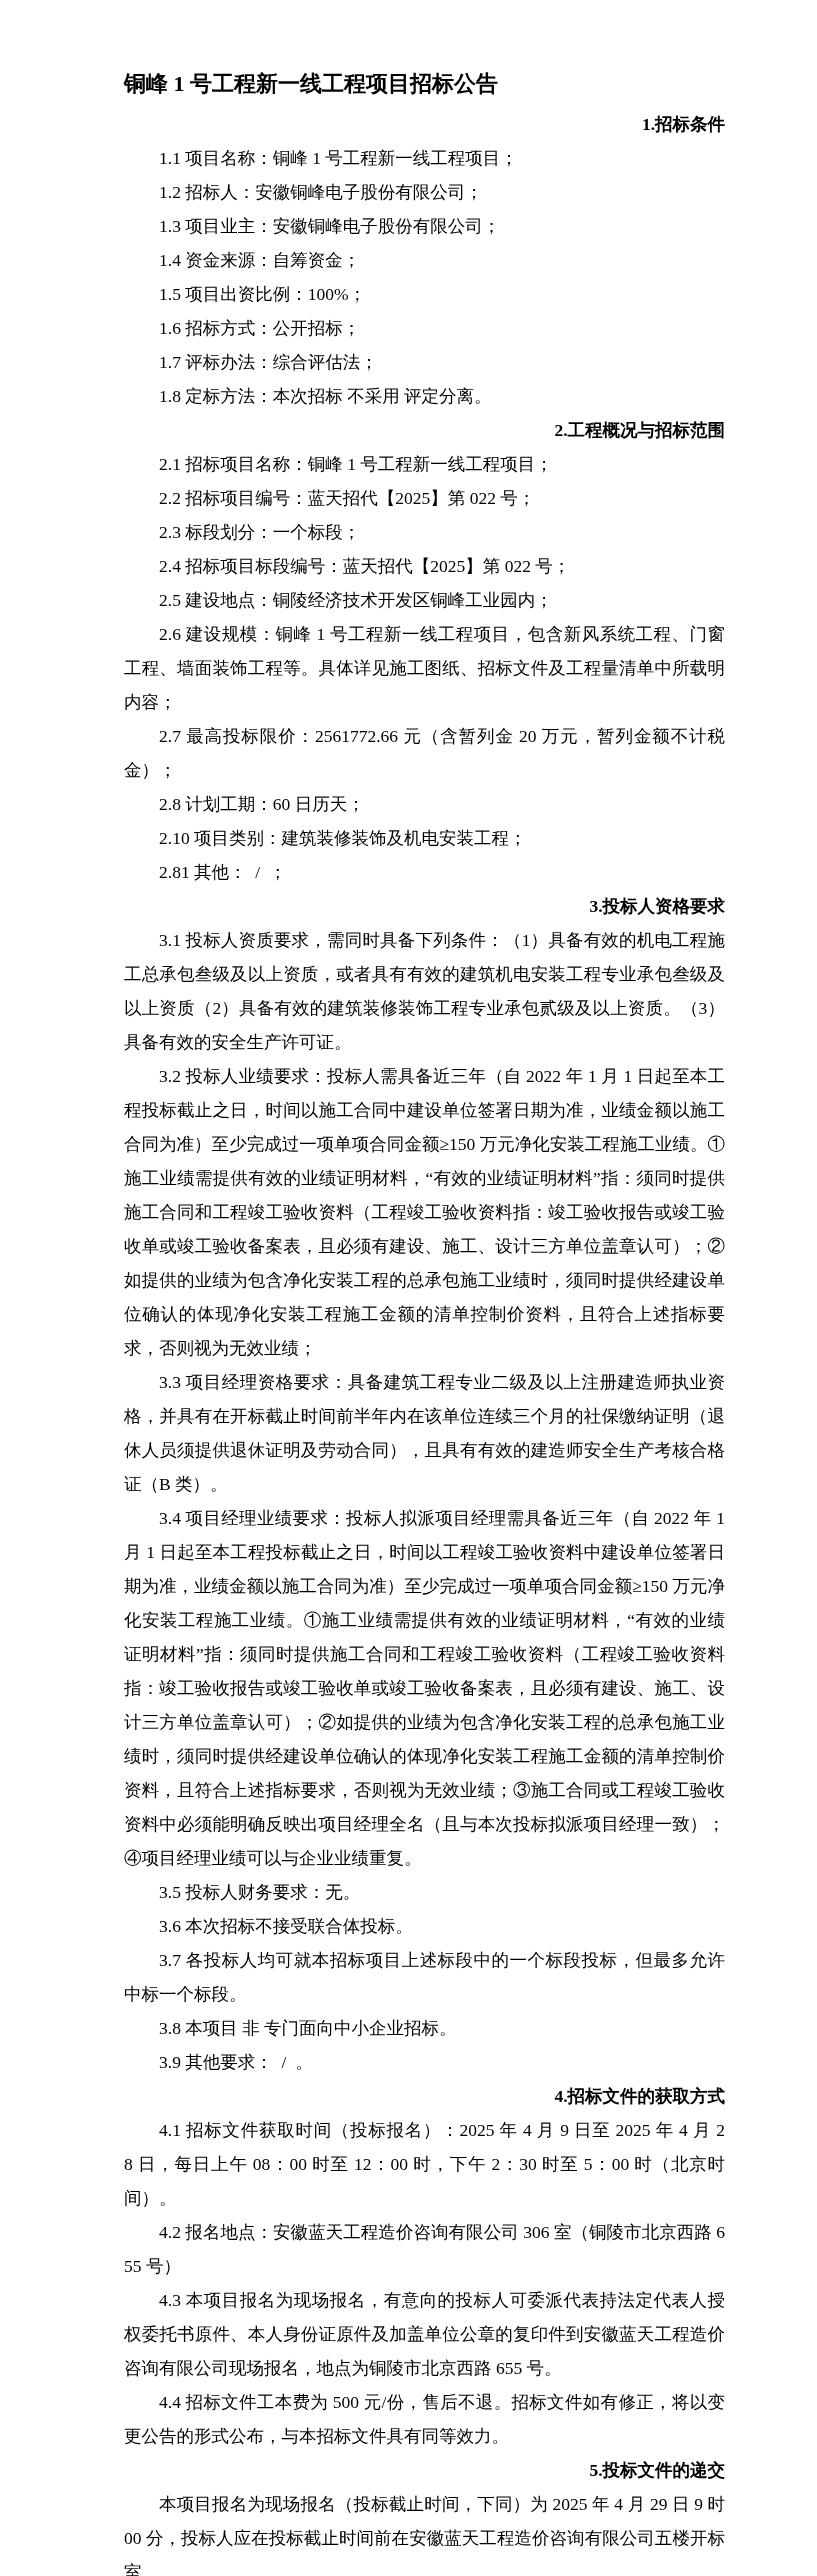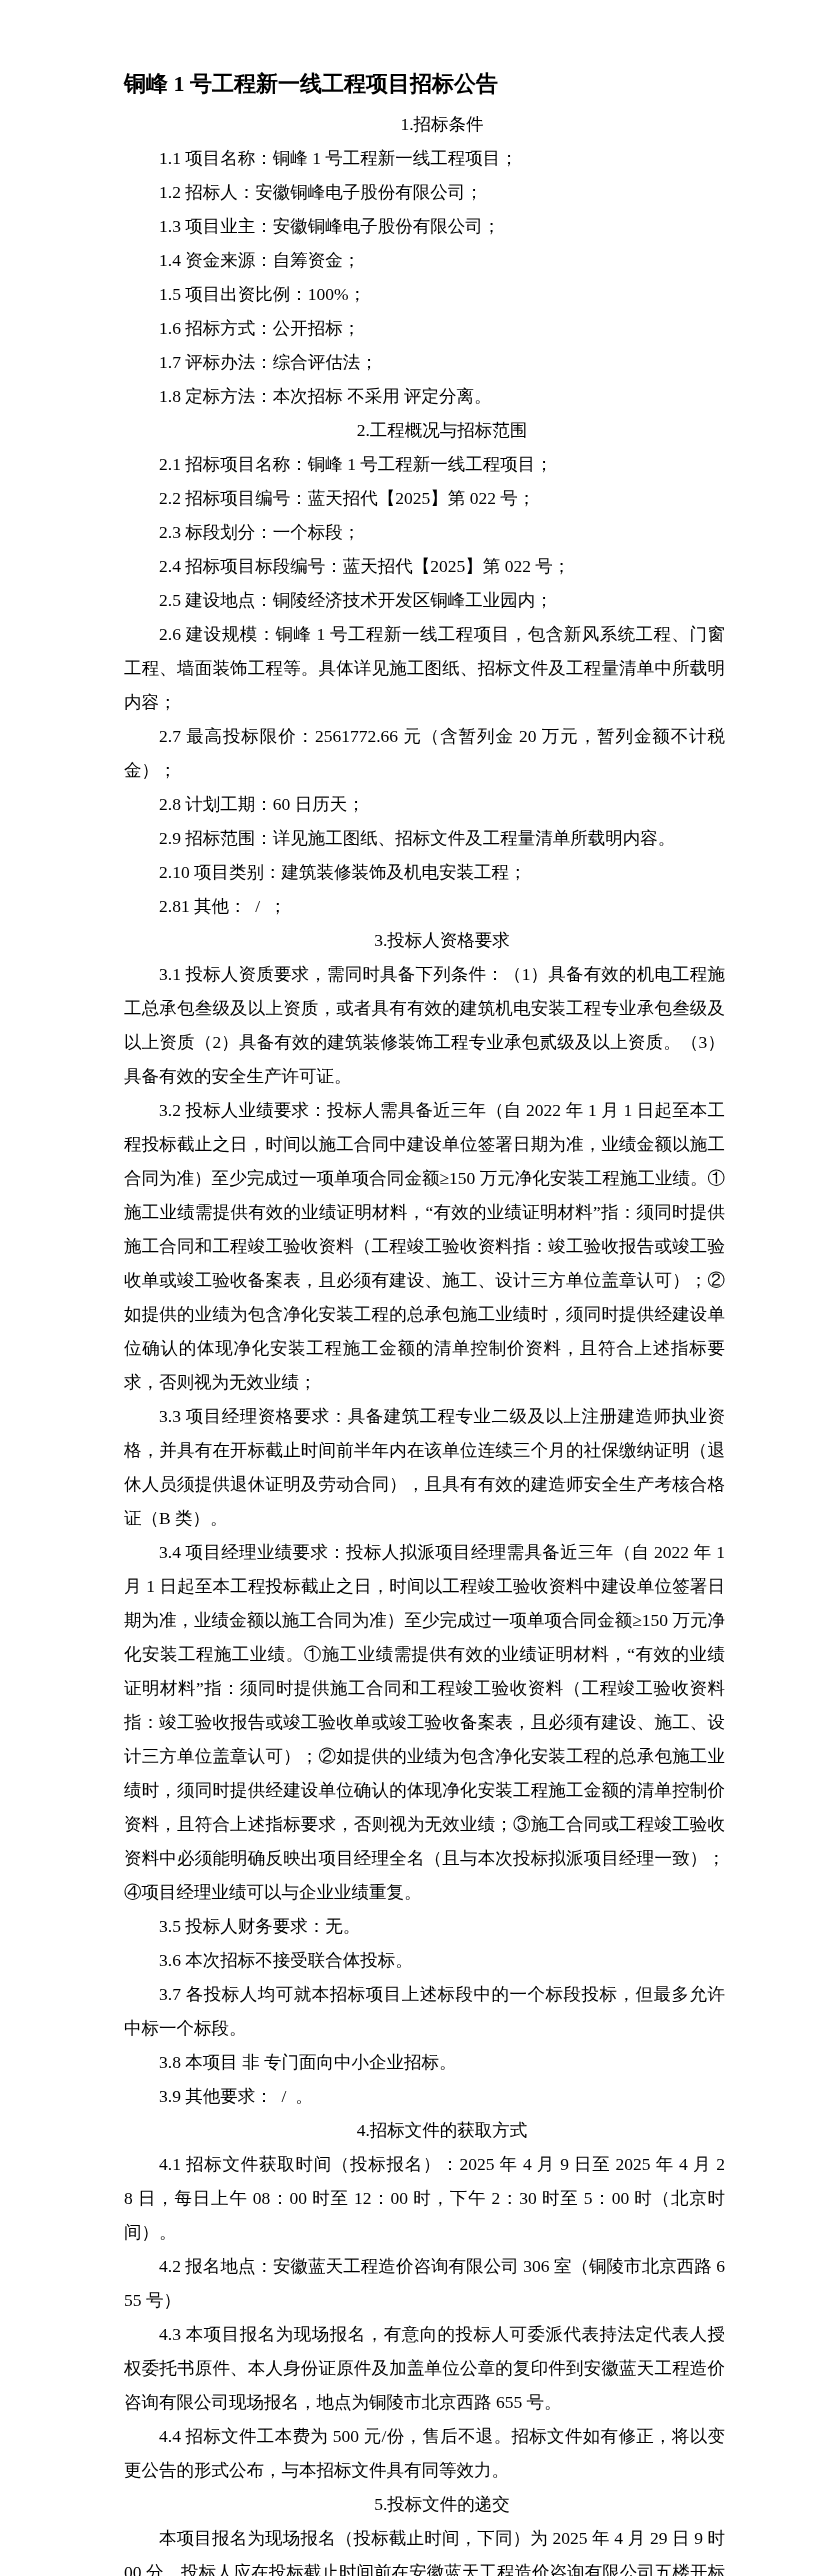--- a/index.html
+++ b/index.html
@@ -25,22 +25,22 @@
   }
   .line {
     margin: 0;
     font-size: 17.5px;
     line-height: 34px;
     text-align: justify;
     text-indent: 35px;
     word-break: break-all;
   }
   .line.heading {
-    font-weight: normal;
-    text-align: center;
+    font-weight: bold;
+    text-align: right;
   }
   .u {
     text-decoration-thickness: 1px;
     text-underline-offset: 4.6px;
   }
 </style>
 </head>
 <body>
 
 <div class="page">
@@ -57,21 +57,20 @@
       <p class="line item"><span>1.8 定标方法：本次招标</span><span class="u">&nbsp;不采用&nbsp;</span><span>评定分离。</span></p>
       <p class="line heading"><span>2.工程概况与招标范围</span></p>
       <p class="line item"><span>2.1 招标项目名称：</span><span class="u">铜峰 1 号工程新一线工程项目</span><span>；</span></p>
       <p class="line item"><span>2.2 招标项目编号：</span><span class="u">蓝天招代【2025】第 022 号</span><span>；</span></p>
       <p class="line item"><span>2.3 标段划分：</span><span class="u">一个标段</span><span>；</span></p>
       <p class="line item"><span>2.4 招标项目标段编号：</span><span class="u">蓝天招代【2025】第 022 号</span><span>；</span></p>
       <p class="line item"><span>2.5 建设地点：</span><span class="u">铜陵经济技术开发区铜峰工业园内</span><span>；</span></p>
       <p class="line item"><span>2.6 建设规模：</span><span class="u">铜峰 1 号工程新一线工程项目，包含新风系统工程、门窗工程、墙面装饰工程等。具体详见施工图纸、招标文件及工程量清单中所载明内容</span><span>；</span></p>
       <p class="line item"><span>2.7 最高投标限价：</span><span class="u">2561772.66 元（含暂列金 20 万元，暂列金额不计税金）</span><span>；</span></p>
       <p class="line item"><span>2.8 计划工期：</span><span class="u">60 日历天</span><span>；</span></p>
-      <p class="line item"><span>2.9 招标范围：</span><span class="u">详见施工图纸、招标文件及工程量清单所载明内容。</span></p>
       <p class="line item"><span>2.10 项目类别：</span><span class="u">建筑装修装饰及机电安装工程</span><span>；</span></p>
       <p class="line item"><span>2.81 其他：</span><span class="u">&nbsp;&nbsp;/&nbsp;&nbsp;</span><span>；</span></p>
       <p class="line heading"><span>3.投标人资格要求</span></p>
       <p class="line item"><span>3.1 投标人资质要求，需同时具备下列条件：</span><span class="u">（1）具备有效的机电工程施工总承包叁级及以上资质，或者具有有效的建筑机电安装工程专业承包叁级及以上资质（2）具备有效的建筑装修装饰工程专业承包贰级及以上资质。（3）具备有效的安全生产许可证。</span></p>
       <p class="line item"><span>3.2 投标人业绩要求：</span><span class="u">投标人需具备近三年（自 2022 年 1 月 1 日起至本工程投标截止之日，时间以施工合同中建设单位签署日期为准，业绩金额以施工合同为准）至少完成过一项单项合同金额≥150 万元净化安装工程施工业绩。①施工业绩需提供有效的业绩证明材料，“有效的业绩证明材料”指：须同时提供施工合同和工程竣工验收资料（工程竣工验收资料指：竣工验收报告或竣工验收单或竣工验收备案表，且必须有建设、施工、设计三方单位盖章认可）；②如提供的业绩为包含净化安装工程的总承包施工业绩时，须同时提供经建设单位确认的体现净化安装工程施工金额的清单控制价资料，且符合上述指标要求，否则视为无效业绩；</span></p>
       <p class="line item"><span>3.3 项目经理资格要求：</span><span class="u">具备建筑工程专业二级及以上注册建造师执业资格，并具有在开标截止时间前半年内在该单位连续三个月的社保缴纳证明（退休人员须提供退休证明及劳动合同），且具有有效的建造师安全生产考核合格证（B 类）。</span></p>
       <p class="line item"><span>3.4 项目经理业绩要求：</span><span class="u">投标人拟派项目经理需具备近三年（自 2022 年 1 月 1 日起至本工程投标截止之日，时间以工程竣工验收资料中建设单位签署日期为准，业绩金额以施工合同为准）至少完成过一项单项合同金额≥150 万元净化安装工程施工业绩。①施工业绩需提供有效的业绩证明材料，“有效的业绩证明材料”指：须同时提供施工合同和工程竣工验收资料（工程竣工验收资料指：竣工验收报告或竣工验收单或竣工验收备案表，且必须有建设、施工、设计三方单位盖章认可）；②如提供的业绩为包含净化安装工程的总承包施工业绩时，须同时提供经建设单位确认的体现净化安装工程施工金额的清单控制价资料，且符合上述指标要求，否则视为无效业绩；③施工合同或工程竣工验收资料中必须能明确反映出项目经理全名（且与本次投标拟派项目经理一致）；④项目经理业绩可以与企业业绩重复。</span></p>
       <p class="line item"><span>3.5 投标人财务要求：</span><span class="u">无</span><span>。</span></p>
       <p class="line item"><span>3.6 本次招标</span><span class="u">不接受</span><span>联合体投标。</span></p>
       <p class="line item"><span>3.7 各投标人均可就本招标项目上述标段中的</span><span class="u">一个</span><span>标段投标，但最多允许中标</span><span class="u">一</span><span>个标段。</span></p>

